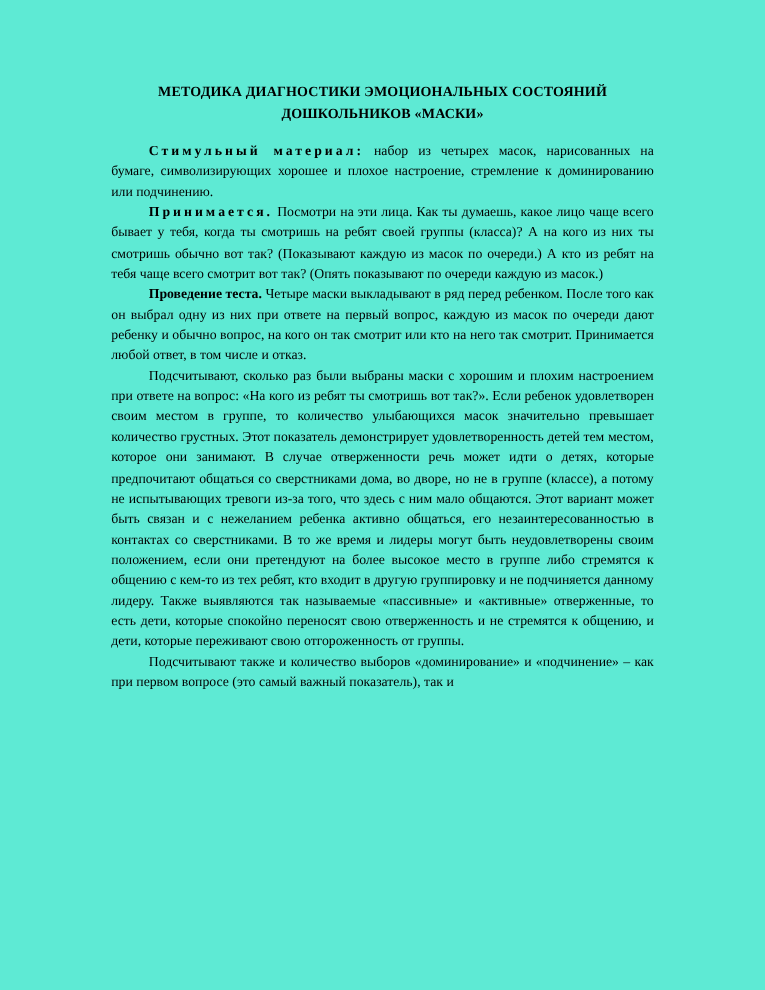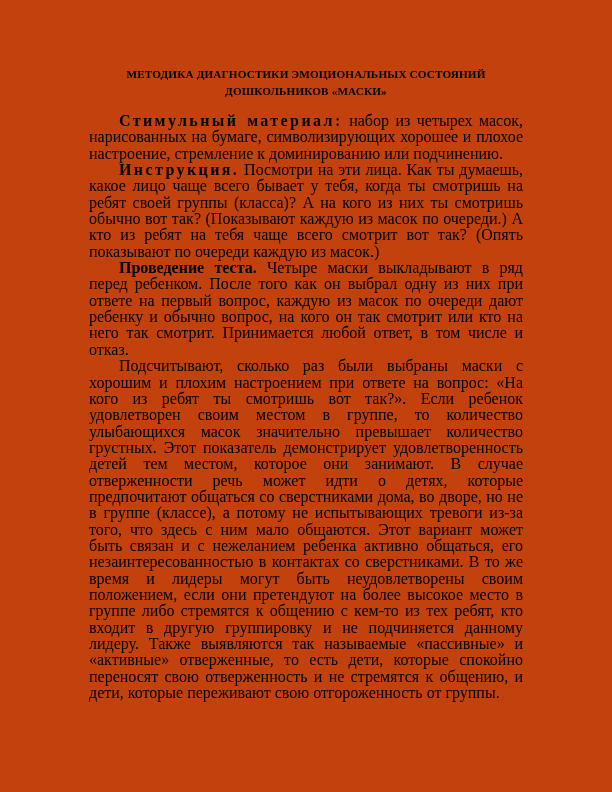--- a/index.html
+++ b/index.html
@@ -16,41 +16,41 @@
     font-family: "Liberation Serif", "DejaVu Serif", serif;
     color: #000000;
     -webkit-font-smoothing: none;
   }
   .page {
     position: absolute;
     left: 0;
     top: 0;
     width: 612px;
     height: 792px;
-    background: #c2410c;
+    background: #5eead4;
     box-sizing: border-box;
   }
   .content {
     position: absolute;
     left: 89px;
     top: 66px;
     width: 434px;
   }
   .doc-title {
     font-weight: bold;
     font-size: 11.2px;
     line-height: 16.5px;
     text-align: center;
     margin: 0 0 14px 0;
     letter-spacing: 0.15px;
     padding: 0 4px;
   }
   .para {
     margin: 0;
-    font-size: 16px;
+    font-size: 11px;
     line-height: 16.35px;
     text-align: justify;
     text-justify: inter-word;
     text-indent: 30px;
     hyphens: none;
   }
   .para + .para {
     margin-top: 0;
   }
   .runin {
@@ -71,27 +71,30 @@
 <div class="page">
   <div class="content">
 
     <h1 class="doc-title">МЕТОДИКА ДИАГНОСТИКИ ЭМОЦИОНАЛЬНЫХ СОСТОЯНИЙ ДОШКОЛЬНИКОВ «МАСКИ»</h1>
 
     <p class="para">
       <span class="runin-spaced">Стимульный материал:</span><span> набор из четырех масок, нарисованных на бумаге, символизирующих хорошее и плохое настроение, стремление к доминированию или подчинению.</span>
     </p>
 
     <p class="para">
-      <span class="runin-spaced">Инструкция.</span><span> Посмотри на эти лица. Как ты думаешь, какое лицо чаще всего бывает у тебя, когда ты смотришь на ребят своей группы (класса)? А на кого из них ты смотришь обычно вот так? (Показывают каждую из масок по очереди.) А кто из ребят на тебя чаще всего смотрит вот так? (Опять показывают по очереди каждую из масок.)</span>
+      <span class="runin-spaced">Принимается.</span><span> Посмотри на эти лица. Как ты думаешь, какое лицо чаще всего бывает у тебя, когда ты смотришь на ребят своей группы (класса)? А на кого из них ты смотришь обычно вот так? (Показывают каждую из масок по очереди.) А кто из ребят на тебя чаще всего смотрит вот так? (Опять показывают по очереди каждую из масок.)</span>
     </p>
 
     <p class="para">
       <span class="runin">Проведение теста.</span><span> Четыре маски выкладывают в ряд перед ребенком. После того как он выбрал одну из них при ответе на первый вопрос, каждую из масок по очереди дают ребенку и обычно вопрос, на кого он так смотрит или кто на него так смотрит. Принимается любой ответ, в том числе и отказ.</span>
     </p>
 
 
     <p class="para">
       <span>Подсчитывают, сколько раз были выбраны маски с хорошим и плохим настроением при ответе на вопрос: «На кого из ребят ты смотришь вот так?». Если ребенок удовлетворен своим местом в группе, то количество улыбающихся масок значительно превышает количество грустных. Этот показатель демонстрирует удовлетворенность детей тем местом, которое они занимают. В случае отверженности речь может идти о детях, которые предпочитают общаться со сверстниками дома, во дворе, но не в группе (классе), а потому не испытывающих тревоги из-за того, что здесь с ним мало общаются. Этот вариант может быть связан и с нежеланием ребенка активно общаться, его незаинтересованностью в контактах со сверстниками. В то же время и лидеры могут быть неудовлетворены своим положением, если они претендуют на более высокое место в группе либо стремятся к общению с кем-то из тех ребят, кто входит в другую группировку и не подчиняется данному лидеру. Также выявляются так называемые «пассивные» и «активные» отверженные, то есть дети, которые спокойно переносят свою отверженность и не стремятся к общению, и дети, которые переживают свою отгороженность от группы.</span>
     </p>
 
+    <p class="para lastline-note">
+      <span>Подсчитывают также и количество выборов «доминирование» и «подчинение» – как при первом вопросе (это самый важный показатель), так и</span>
+    </p>
 
   </div>
 </div>
 
 </body></html>

